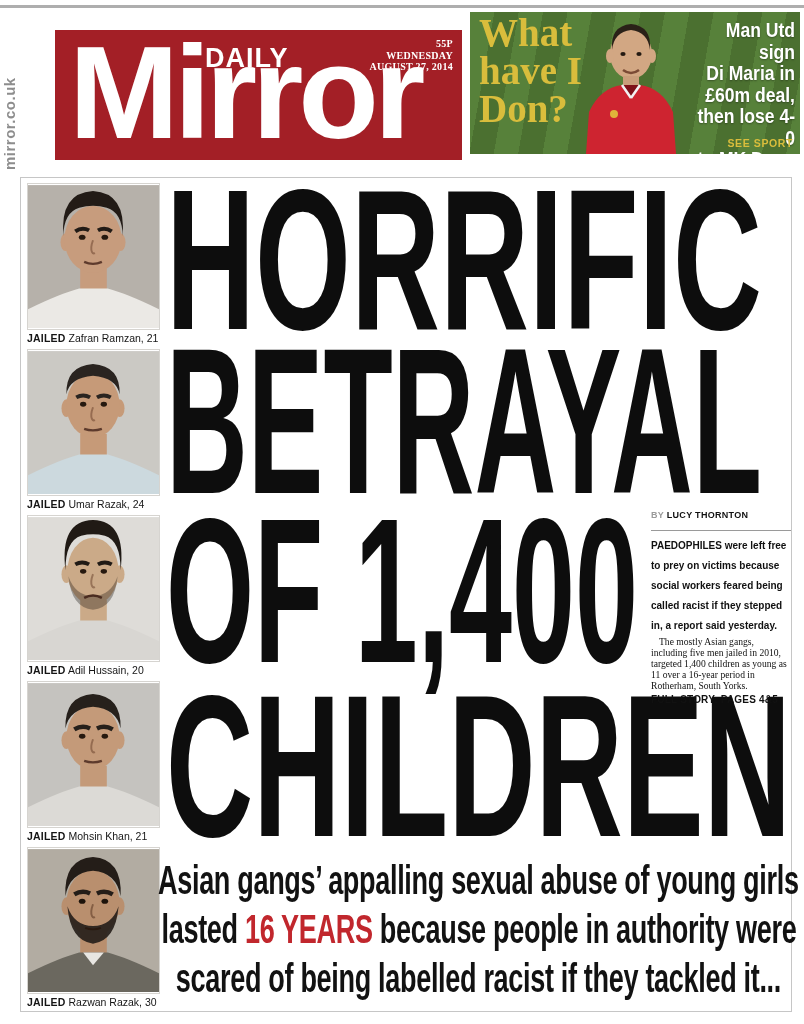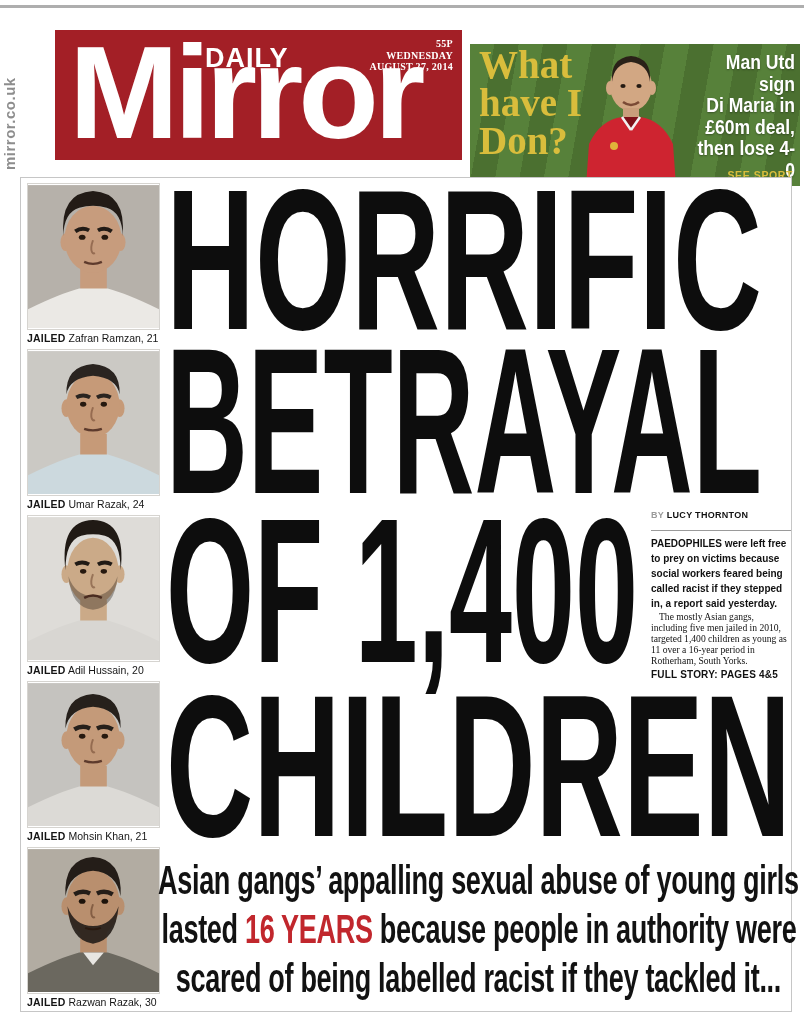--- a/index.html
+++ b/index.html
@@ -7,21 +7,21 @@
   #canvas{position:absolute;inset:0;background:#ffffff;}
   #top-rule{position:absolute;left:0;top:5px;width:804px;height:3px;background:#aeaeae;}
   
   #vertical-url{position:absolute;left:1px;top:30px;height:140px;writing-mode:vertical-rl;transform:rotate(180deg);font-weight:bold;font-size:15px;color:#8d8d8d;letter-spacing:.5px;}
   
   #masthead{position:absolute;left:55px;top:30px;width:407px;height:130px;background:var(--brand-red,#a31f26);}
   #masthead .mirror{position:absolute;left:14px;top:-4px;color:#fff;font-weight:bold;font-size:132px;letter-spacing:-5px;line-height:134px;}
   #masthead .daily{position:absolute;left:150px;top:13px;color:#fff;font-weight:bold;font-size:27px;letter-spacing:1px;}
   #masthead .price-block{position:absolute;right:9px;top:8px;text-align:right;color:#fff;font-weight:bold;font-size:10px;line-height:11.5px;letter-spacing:.3px;font-family:Liberation Serif, serif;}
   
-  #promo{position:absolute;left:470px;top:44px;width:330px;height:142px;overflow:hidden;
+  #promo{position:absolute;left:470px;top:12px;width:330px;height:142px;overflow:hidden;
     background:repeating-linear-gradient(100deg,var(--promo-green-light,#57813a) 0 24px,var(--promo-green-dark,#4b7030) 24px 48px);}
   #promo .quote{position:absolute;left:9px;top:2px;color:var(--promo-yellow,#d9bd3c);font-family:"Liberation Serif",serif;font-weight:bold;font-size:39px;line-height:38px;}
   #promo .promo-headline{position:absolute;right:5px;top:8px;width:118px;color:#fff;font-weight:bold;font-size:19.5px;line-height:21.5px;text-align:right;transform:scaleX(.9);transform-origin:right top;text-shadow:0 1px 2px rgba(0,0,0,.35);}
   #promo .see-sport{position:absolute;right:7px;bottom:5px;color:var(--promo-yellow,#d9bd3c);font-weight:bold;font-size:10.5px;letter-spacing:.6px;}
   #promo svg{position:absolute;left:86px;top:2px;}
   
   #frame{position:absolute;left:20px;top:177px;width:770px;height:833px;border:1px solid #c6c6c6;background:#fff;}
   
   #photos{position:absolute;left:6px;top:5px;width:133px;display:flex;flex-direction:column;}
   .photo-cell{margin-bottom:3px;}
@@ -39,21 +39,21 @@
   .hl{position:absolute;left:0;}
   .hl svg{display:block;overflow:visible;}
   #hl-1{top:0;}
   #hl-2{top:158px;}
   #hl-3{top:328px;}
   #hl-4{top:505px;}
   
   #article{position:absolute;left:485px;top:326px;width:140px;color:#111;}
   #article .byline{font-size:9px;font-weight:800;letter-spacing:.3px;border-bottom:1px solid #9a9a9a;padding-bottom:10px;}
   #article .byline .by{color:#9a9a9a;}
-  #article .lead{margin-top:5px;font-size:10px;line-height:15px;font-weight:bold;}
+  #article .lead{margin-top:5px;font-size:10px;line-height:20px;font-weight:bold;}
   #article p.body{margin:0;font-family:"Liberation Serif",serif;font-size:9.6px;line-height:11px;text-indent:8px;}
   #article .full-story{margin-top:3px;font-size:10px;font-weight:800;letter-spacing:.2px;}
   
   #subheadline{position:absolute;left:0;top:672px;width:625px;}
   .sub-line{display:flex;justify-content:center;height:49px;align-items:center;}
   .sub-scale{white-space:nowrap;transform:scaleX(.66);transform-origin:center;font-weight:bold;font-size:41px;letter-spacing:-.5px;color:#121212;}
 </style>
 </head>
 <body>
 

